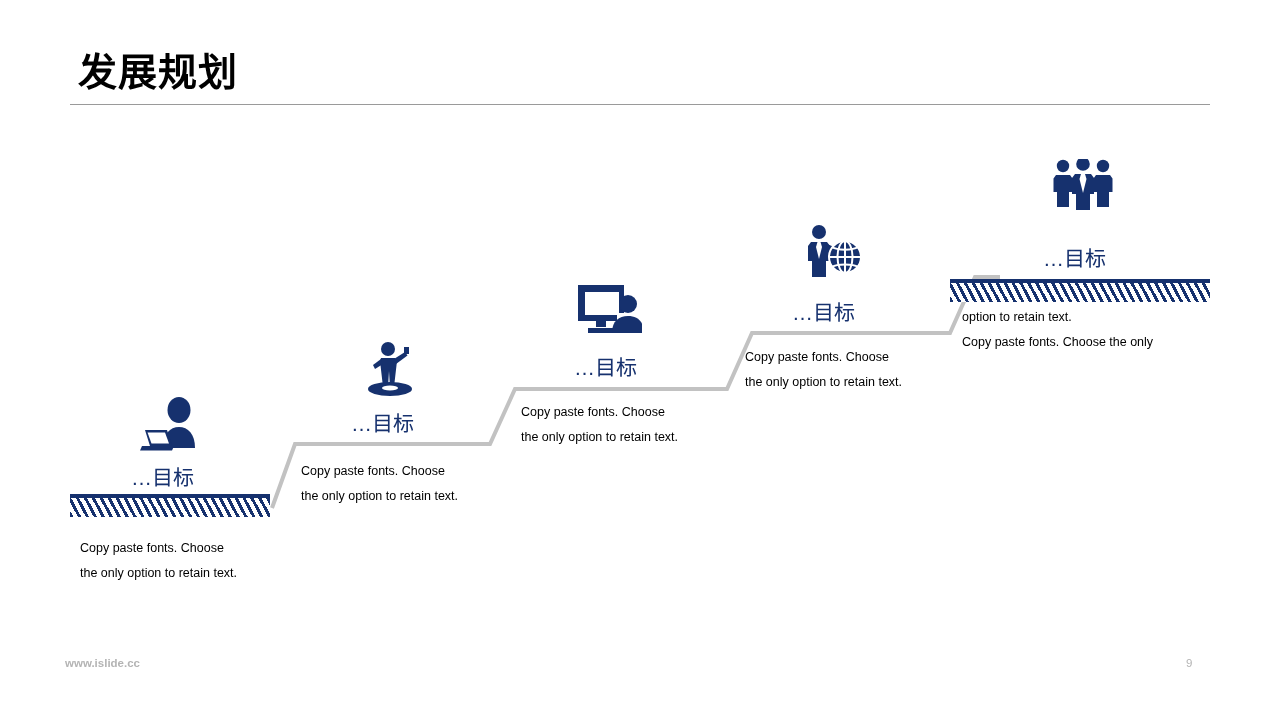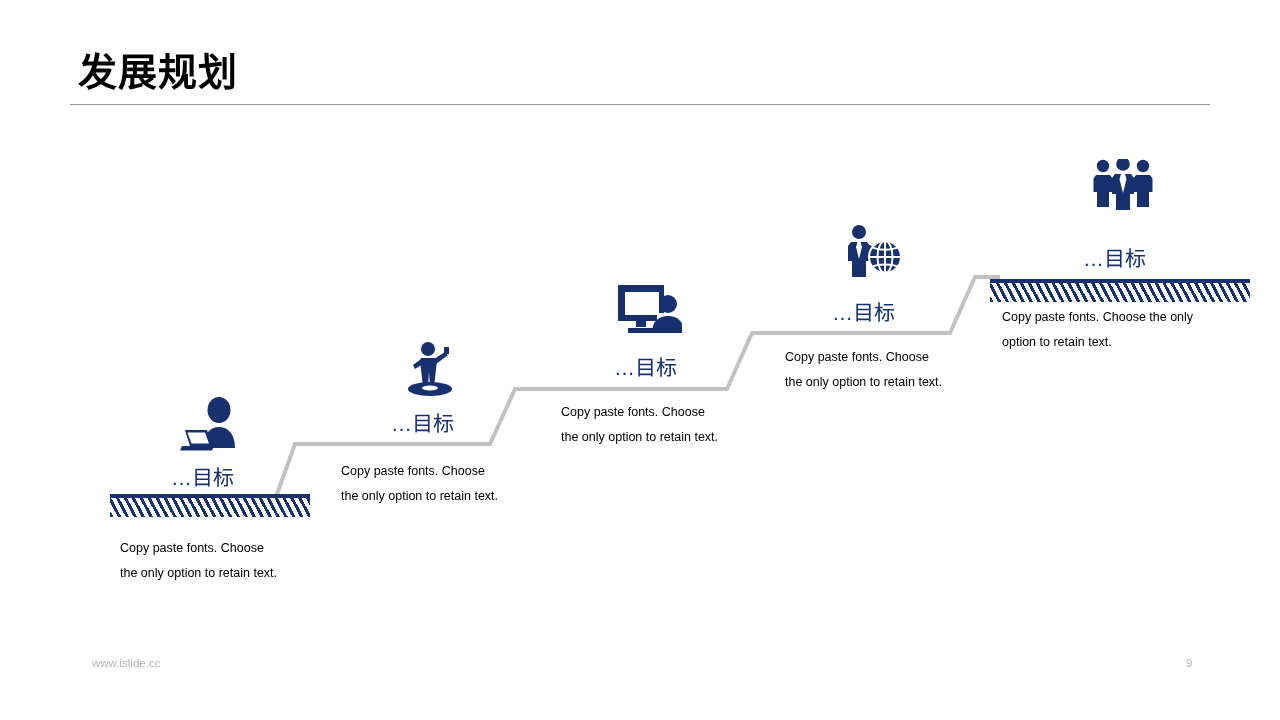--- a/index.html
+++ b/index.html
@@ -14,21 +14,20 @@
     position: relative;
     overflow: hidden;
     font-family: "Liberation Sans", "DejaVu Sans", sans-serif;
     color: #000000;
   }
 
   .slide {
     position: absolute;
     inset: 0;
     background: #ffffff;
-    padding-left: 40px;
   }
 
   
   .page-title {
     position: absolute;
     left: 78px;
     top: 52px;
     font-size: 39px;
     font-weight: bold;
     letter-spacing: 1px;
@@ -91,24 +90,25 @@
   .step-text {
     position: absolute;
     font-size: 12.5px;
     line-height: 25px;
     color: #000000;
   }
 
   
   .footer-url {
     position: absolute;
-    left: 92px;
+    left: 65px;
     top: 657px;
     font-size: 11.5px;
     color: #b4b4b4;
+    font-weight: bold;
   }
   .footer-page {
     position: absolute;
     left: 1186px;
     top: 657px;
     font-size: 11.5px;
     color: #b4b4b4;
   }
 
   svg.icon { display: block; }
@@ -227,21 +227,21 @@
 
           <circle cx="30" cy="5" r="6.8"></circle>
           <path d="M22 15 L38 15 L41 19 L41 35 L37 35 L37 51 L23 51 L23 35 L19 35 L19 19 Z"></path>
           <path d="M28 15 L32 15 L33.5 20 L30 34 L26.5 20 Z" fill="#ffffff"></path>
         </g>
       </svg>
     </span>
     <div class="step-label" style="left:1043px; top:242px;">…目标</div>
     <div class="step-bar" style="left:950px; top:279px; width:260px;"></div>
     <div class="step-text" style="left:962px; top:305px; width:250px;">
+      <div>option to retain text.</div>
       <div>Copy paste fonts. Choose the only</div>
-      <div>option to retain text.</div>
     </div>
   </div>
 
   <div class="footer-url">www.islide.cc</div>
   <div class="footer-page">9</div>
 
 </div>
 
 </body></html>

